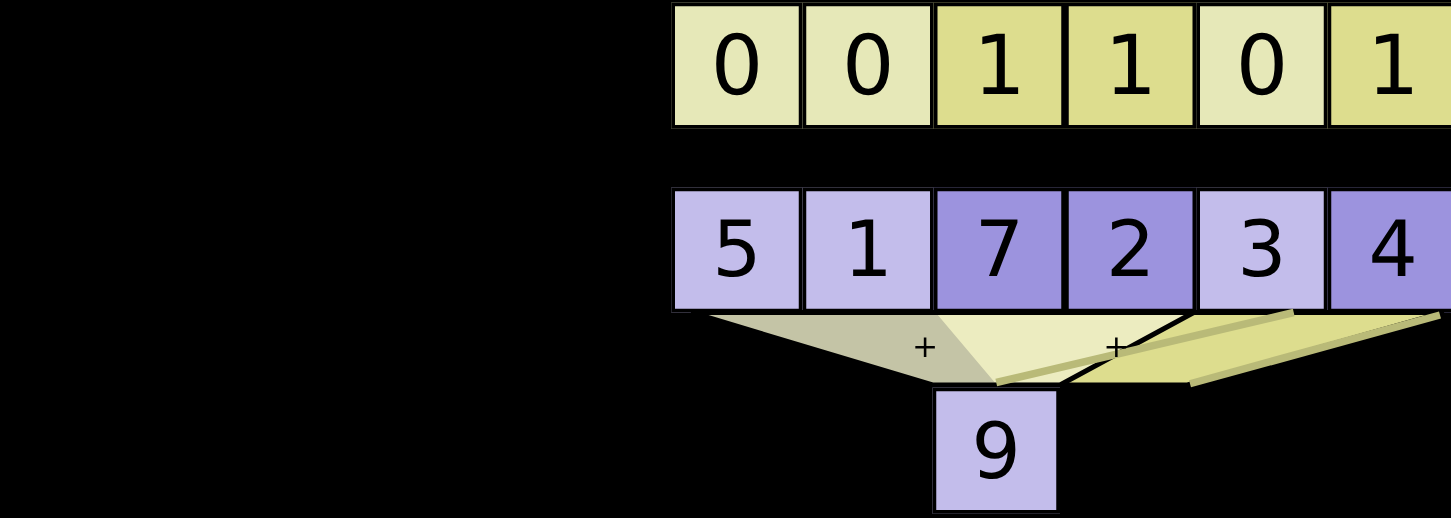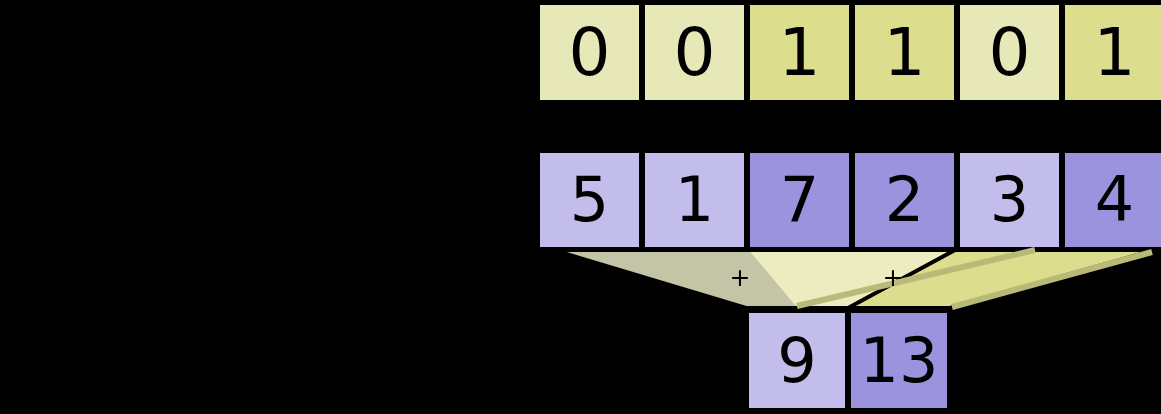--- a/index.html
+++ b/index.html
@@ -117,16 +117,15 @@
 
     <line x1="1035" y1="250" x2="797" y2="306" stroke="#B9BA78" stroke-width="6"></line>
     <line x1="1152" y1="252" x2="952" y2="307" stroke="#B9BA78" stroke-width="6"></line>
   </svg>
 
   <span class="op-label" style="left:740px; top:277px;">+</span>
   <span class="op-label" style="left:893px; top:277px;">+</span>
 
   <div class="row" id="result-row">
     <div class="cell fill-light-purple">9</div>
-    <div class="cell fill-dark-purple">13</div>
   </div>
 
 </div>
 
 </body></html>

